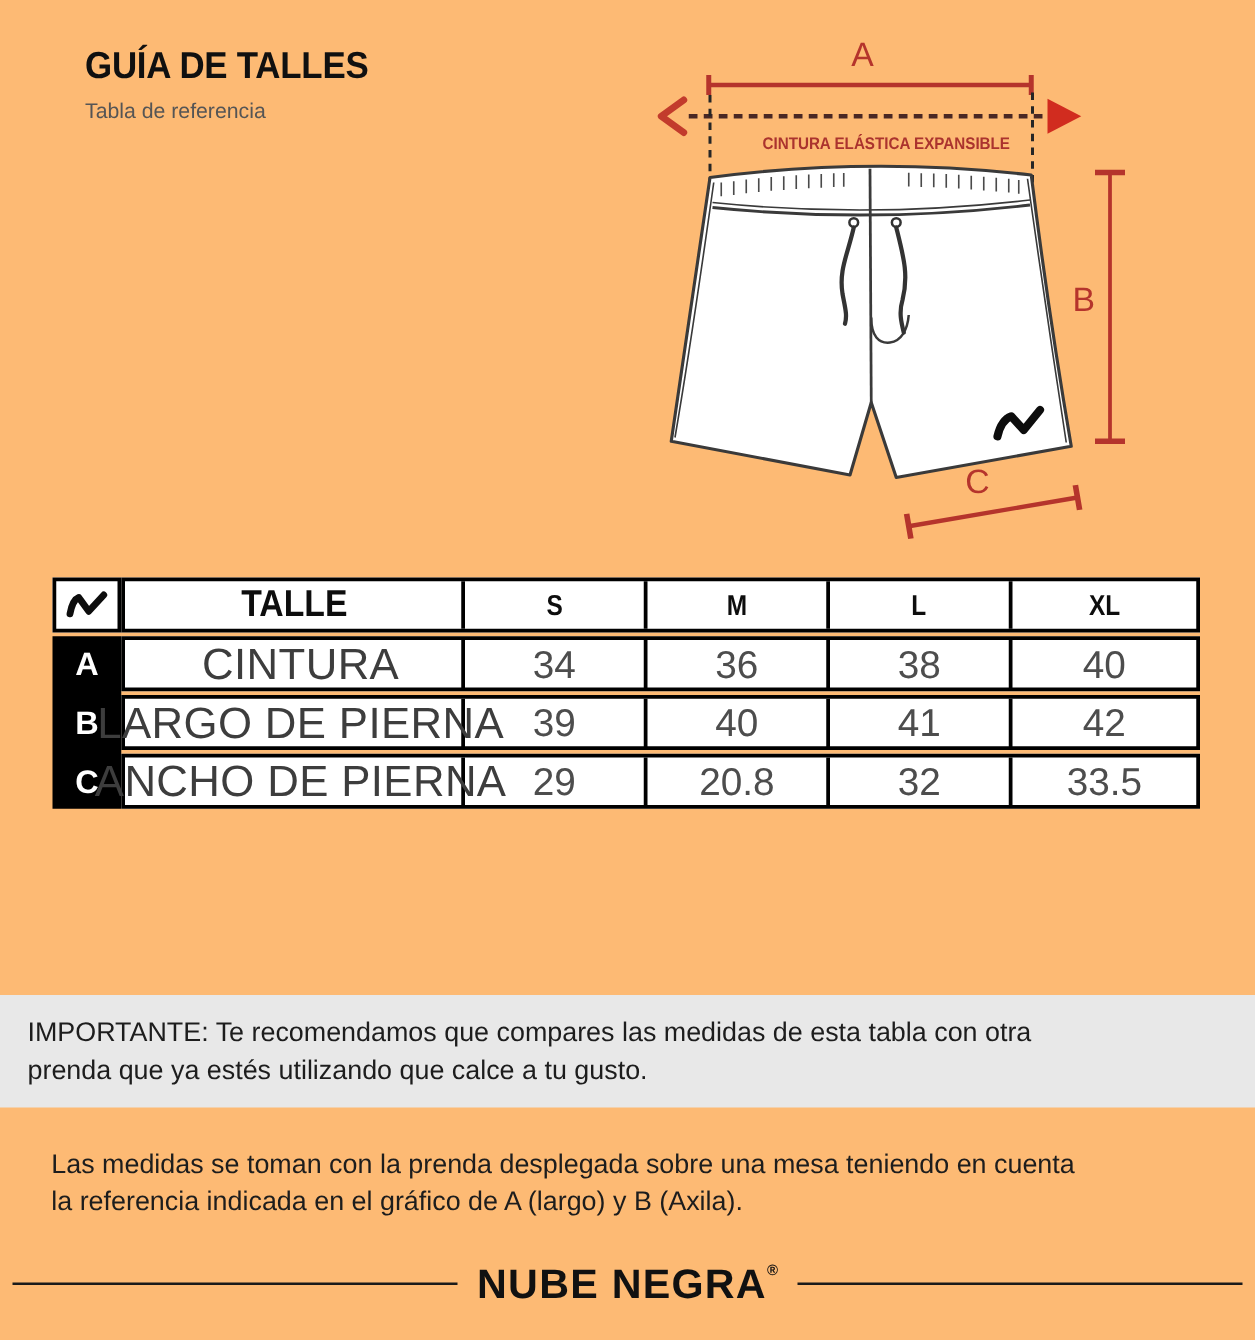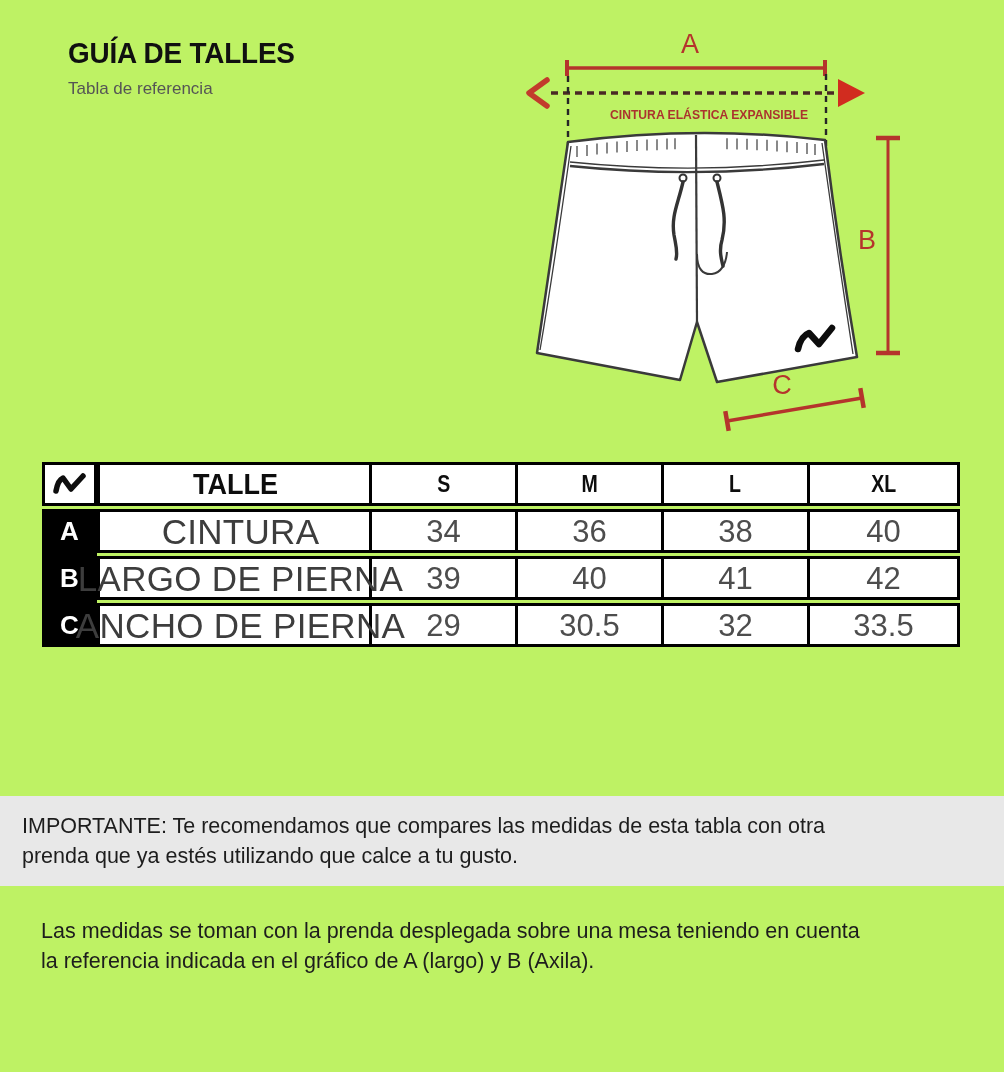--- a/index.html
+++ b/index.html
@@ -1,16 +1,16 @@
 <!DOCTYPE html>
 <html><head>
 <meta charset="utf-8">
 <style>
   html,body{margin:0;padding:0;background:#fff;}
-  .page{position:relative;width:1004px;height:1072px;background:#bef264;overflow:hidden;
+  .page{position:relative;width:1004px;height:1072px;background:#fdba74;overflow:hidden;
         font-family:"Liberation Sans", sans-serif;color:#1d1d1d;}
 
   
   .hdr{position:absolute;left:68px;top:36px;}
   .title{font-size:30px;font-weight:bold;color:#101010;display:inline-block;
          transform:scaleX(0.93);transform-origin:0 50%;letter-spacing:-0.2px;white-space:nowrap;}
   .subtitle{margin-top:7px;font-size:17px;line-height:23px;color:#555;}
 
   
   .diagram{position:absolute;left:505px;top:12px;width:400px;height:430px;}
@@ -170,21 +170,21 @@
           </div>
       </div>
       <div class="strip">
         <div class="cell lbl">
             <span class="rowlabel">ANCHO DE PIERNA</span>
           </div>
         <div class="cell">
             <span class="num">29</span>
           </div>
         <div class="cell">
-            <span class="num">30.5</span>
+            <span class="num">20.8</span>
           </div>
         <div class="cell">
             <span class="num">32</span>
           </div>
         <div class="cell">
             <span class="num">33.5</span>
           </div>
       </div>
     </div>
   </div>
@@ -193,14 +193,19 @@
   <div class="important">
     <div>IMPORTANTE: Te recomendamos que compares las medidas de esta tabla con otra</div>
     <div>prenda que ya estés utilizando que calce a tu gusto.</div>
   </div>
 
   <div class="note note3">
     <div>Las medidas se toman con la prenda desplegada sobre una mesa teniendo en cuenta</div>
     <div>la referencia indicada en el gráfico de A (largo) y B (Axila).</div>
   </div>
 
+  <div class="footer">
+    <div class="rule"></div>
+    <div class="brand"><span>NUBE NEGRA</span><sup>®</sup></div>
+    <div class="rule"></div>
+  </div>
 
 </div>
 
 </body></html>

